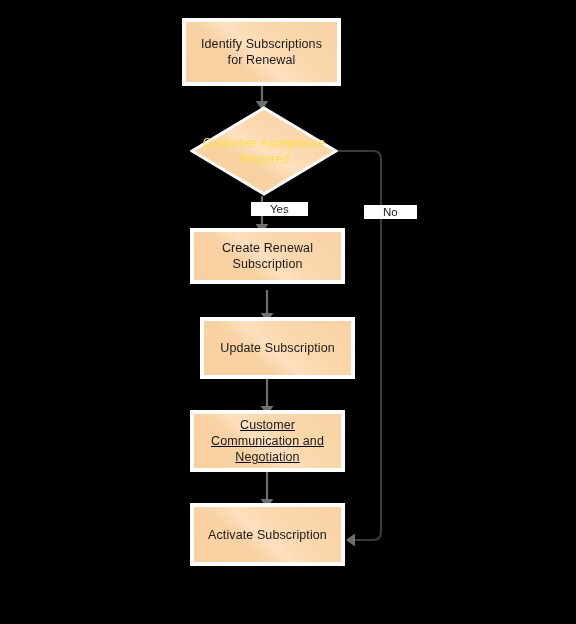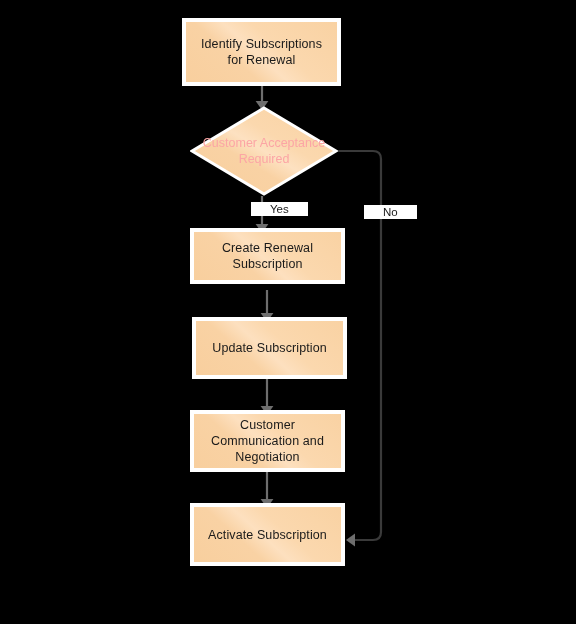--- a/index.html
+++ b/index.html
@@ -61,21 +61,21 @@
   .decision .dlabel {
     position: absolute;
     left: 0;
     top: 0;
     width: 100%;
     height: 100%;
     display: flex;
     align-items: center;
     justify-content: center;
     text-align: center;
-    color: #fca5a5;
+    color: #fde047;
     font-size: 12.5px;
     line-height: 16px;
   }
 
   
   .conn {
     position: absolute;
     left: 0;
     top: 0;
     width: 576px;
@@ -158,25 +158,25 @@
   </div>
 
   <div class="edge-label" style="left:251px; top:202px;">Yes</div>
 
   <div class="edge-label" style="left:364px; top:205px;">No</div>
 
   <div class="node" style="left:190px; top:228px; width:155px; height:56px;">
     <div class="proc-inner">Create Renewal Subscription</div>
   </div>
 
-  <div class="node" style="left:192px; top:317px; width:155px; height:62px;">
+  <div class="node" style="left:200px; top:317px; width:155px; height:62px;">
     <div class="proc-inner">Update Subscription</div>
   </div>
 
-  <div class="node" style="left:190px; top:410px; width:155px; height:62px;">
+  <div class="node" style="left:190px; top:410px; width:155px; height:62px;text-decoration:underline;">
     <div class="proc-inner">Customer Communication and Negotiation</div>
   </div>
 
   <div class="node" style="left:190px; top:503px; width:155px; height:63px;">
     <div class="proc-inner">Activate Subscription</div>
   </div>
 
 </div>
 
 </body></html>

